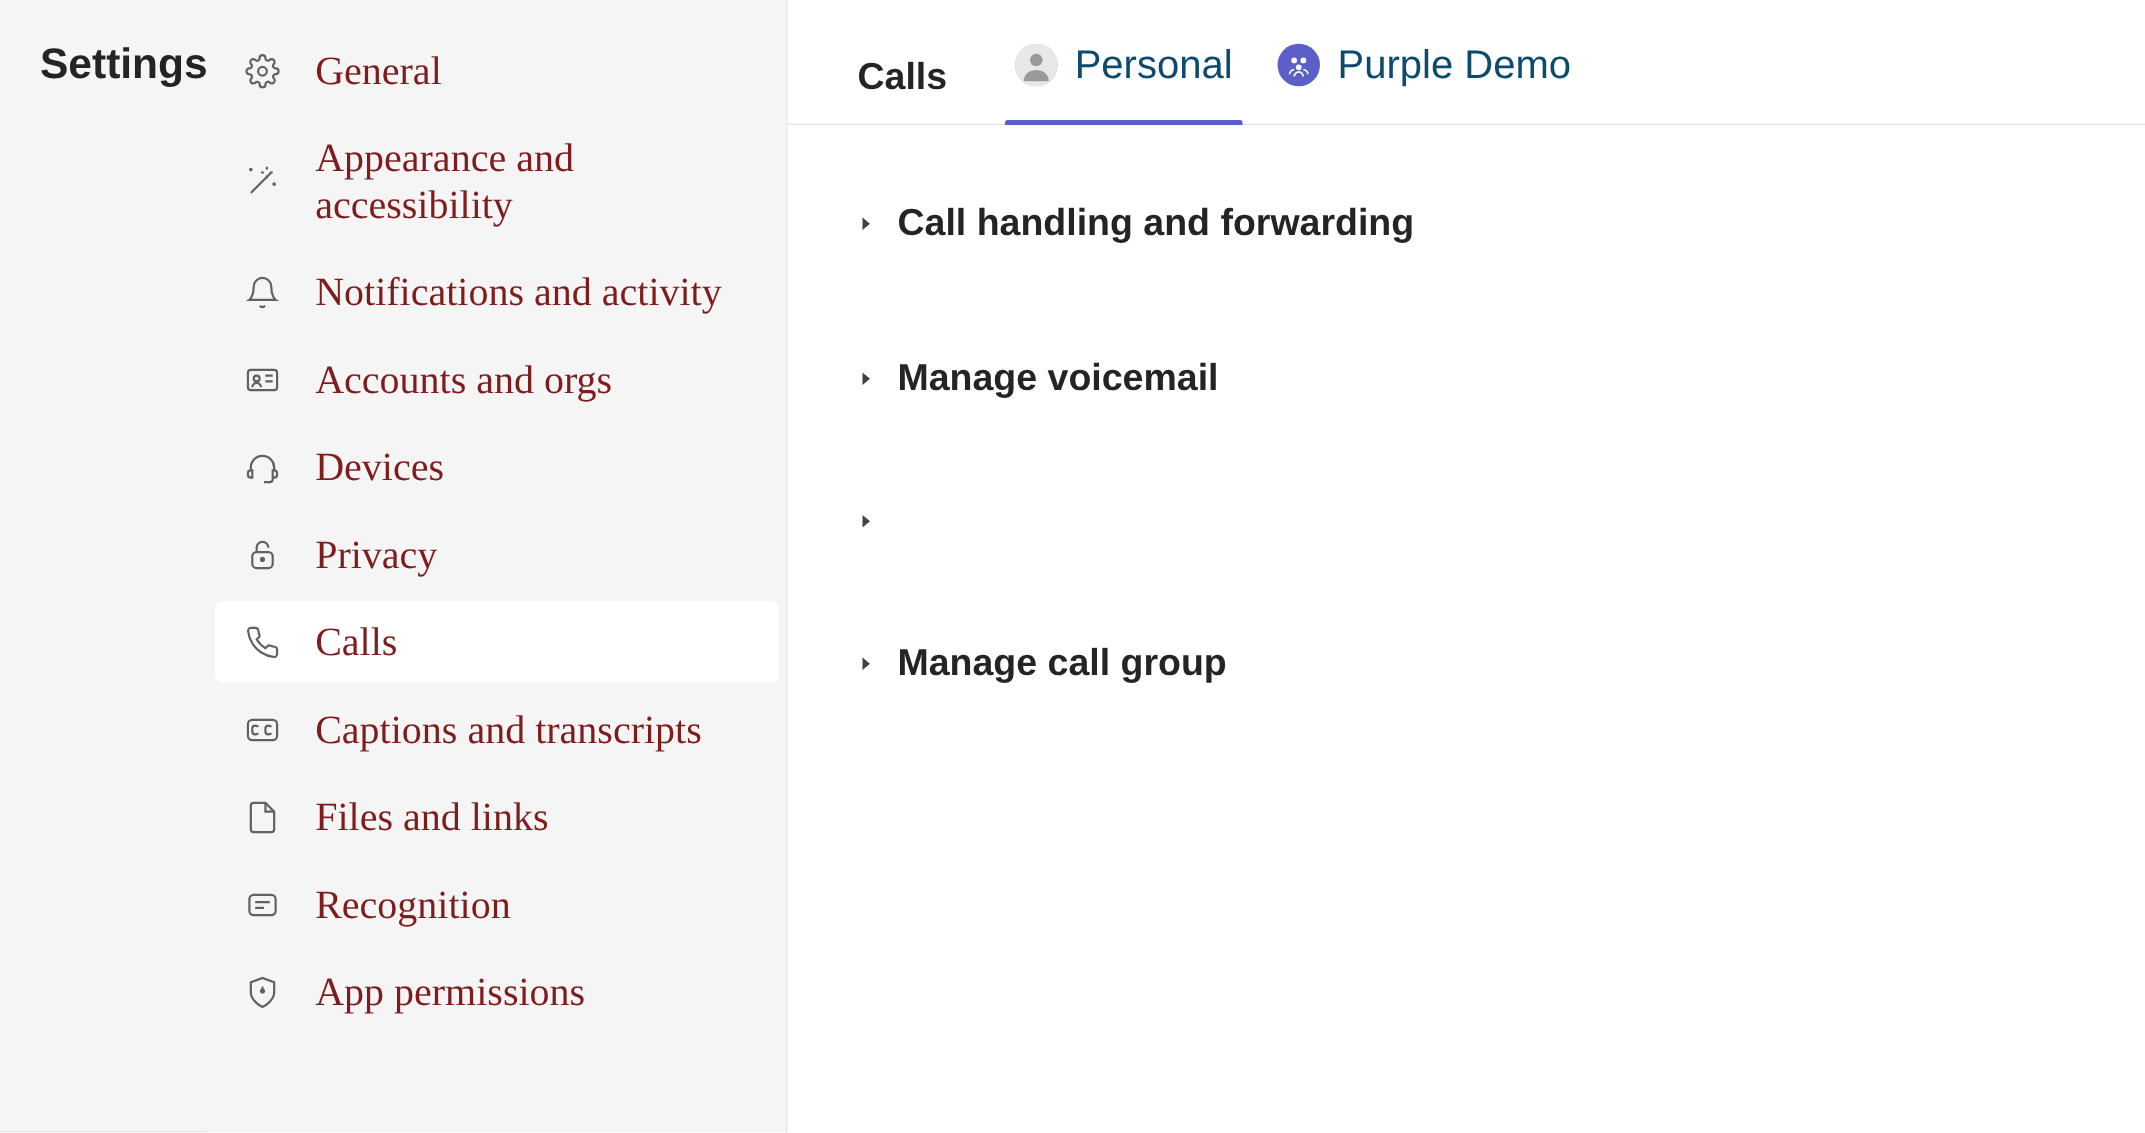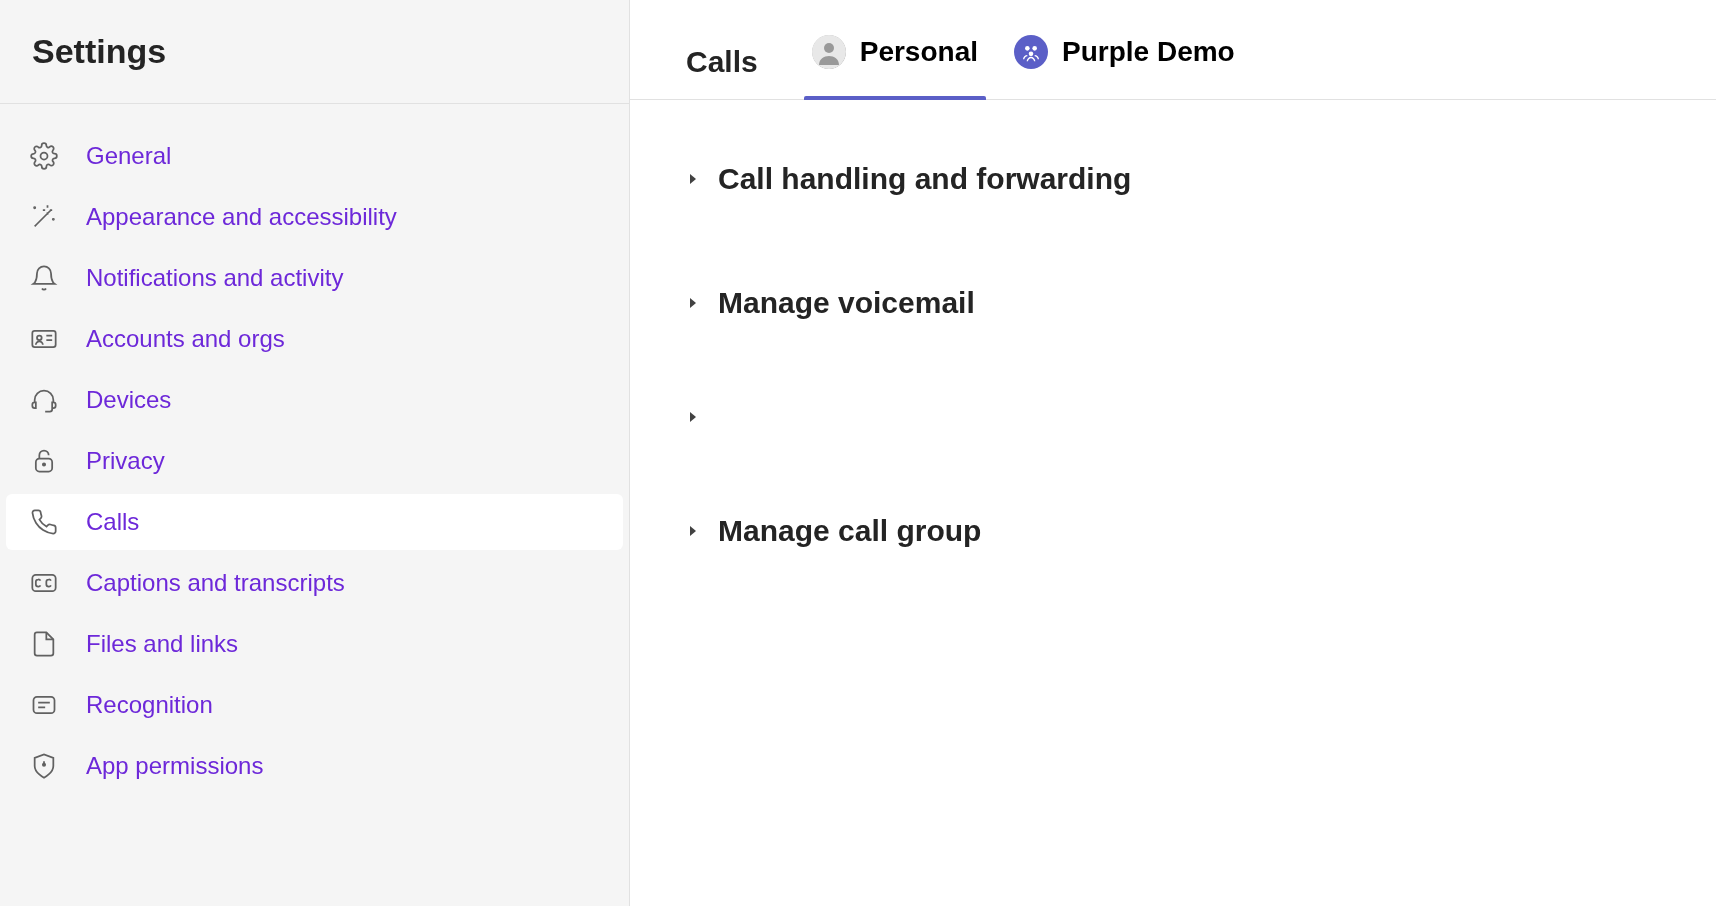--- a/index.html
+++ b/index.html
@@ -13,21 +13,21 @@
       width: 1716px;
       height: 906px;
       display: flex;
       overflow: hidden;
     }
     .sidebar {
       width: 630px;
       background: #f5f5f5;
       border-right: 1px solid #e1e1e1;
       display: flex;
-      flex-direction: column;
+      flex-direction: row;
     }
     .sidebar-header {
       padding: 32px 0 32px 32px;
       border-bottom: 1px solid #e1e1e1;
     }
     .sidebar-title {
       font-size: 34px;
       font-weight: 700;
       color: #242424;
     }
@@ -54,23 +54,24 @@
       align-items: center;
       justify-content: center;
       color: #616161;
       flex-shrink: 0;
     }
     .sidebar-icon svg {
       width: 28px;
       height: 28px;
     }
     .sidebar-label {
-      font-size: 24px;
+      font-size: 32px;
       font-weight: 400;
-      color: #6d28d9;
+      color: #7f1d1d;
+      font-family: Liberation Serif, serif;
     }
     .main {
       flex: 1;
       background: #fff;
       display: flex;
       flex-direction: column;
     }
     .main-header {
       display: flex;
       align-items: center;
@@ -127,23 +128,23 @@
       display: flex;
       align-items: center;
       justify-content: center;
       flex-shrink: 0;
     }
     .tab-badge svg {
       width: 22px;
       height: 22px;
     }
     .tab-label {
-      font-size: 28px;
-      font-weight: 700;
-      color: #000000;
+      font-size: 32px;
+      font-weight: 400;
+      color: #0c4a6e;
     }
     .content {
       padding: 50px 56px;
     }
     .expandable {
       display: flex;
       align-items: center;
       gap: 18px;
       padding: 12px 0;
       margin-bottom: 66px;

